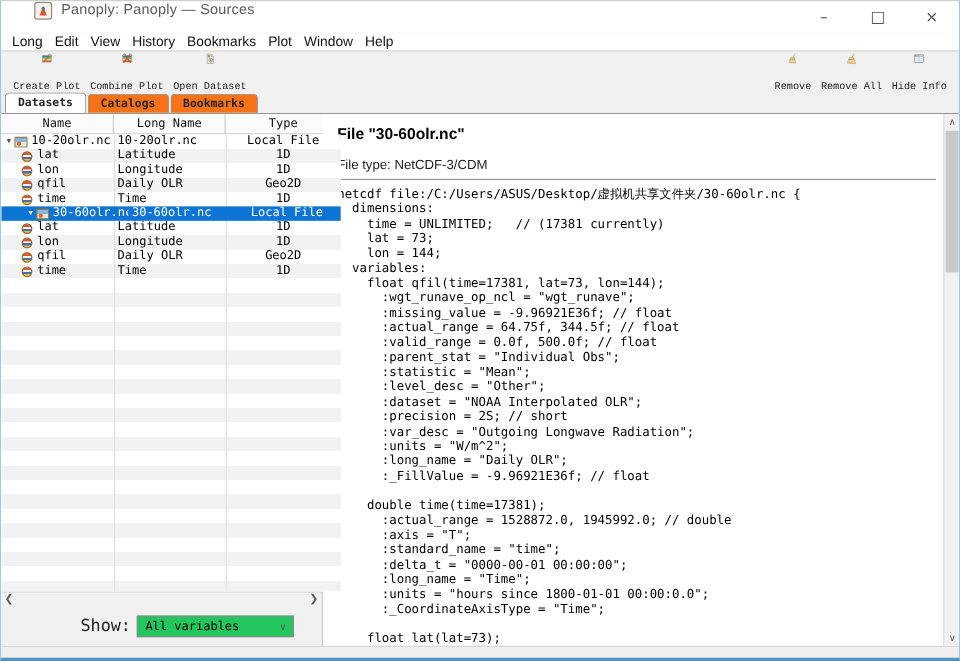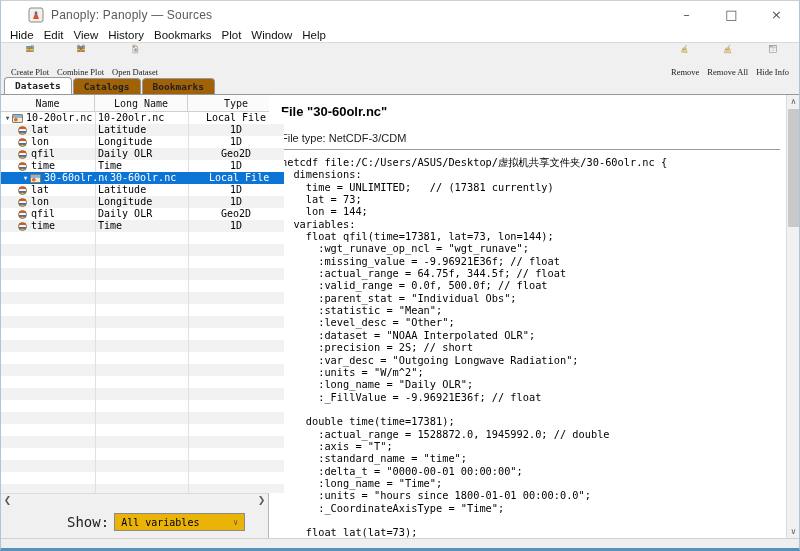--- a/index.html
+++ b/index.html
@@ -7,46 +7,46 @@
   body { font-family:"Liberation Sans", sans-serif; }
 
   .window {
     position:relative; width:800px; height:551px; background:#f0f0f0;
     border-left:1px solid #a8c7dc; border-right:1px solid #a8c7dc;
     border-top:1px solid #cfcfcf; border-bottom:3px solid #5792bd;
     overflow:hidden;
   }
 
   
-  .titlebar { height:27px; background:#ffffff; display:flex; align-items:center; }
+  .titlebar { height:27px; background:#ffffff; display:flex; align-items:flex-start; }
   .app-icon { width:16px; height:16px; margin-left:27px; margin-right:7px; flex:0 0 auto; }
   .title-text { font-size:12px; color:#5a5a5a; letter-spacing:.2px; }
   .win-controls { margin-left:auto; display:flex; height:100%; }
   .win-btn { width:45px; display:flex; align-items:center; justify-content:center;
              font-size:13px; color:#555; font-family:"DejaVu Sans", sans-serif; }
 
   
   .menubar { height:14px; background:#ffffff; display:flex; align-items:center; padding-left:4px; }
   .menu-item { font-size:11.5px; color:#111; padding:0 5px; line-height:14px; }
 
   
   .toolbar { height:35px; background:#f0f0f0; border-top:1px solid #d9d9d9;
              display:flex; align-items:flex-start; padding:1px 6px 0 6px; }
   .tbtn { display:flex; flex-direction:column; align-items:center; justify-content:flex-start;
           padding:0 4px; height:33px; }
   .tbtn svg { display:block; }
-  .tlabel { font-family:Liberation Serif, serif; font-size:8.5px; color:#222;
+  .tlabel { font-family:Liberation Mono, monospace; font-size:8.5px; color:#222;
             white-space:nowrap; margin-top:13px; }
   .tb-spacer { flex:1; }
 
   
   .tabs { height:17px; background:#f0f0f0; display:flex; align-items:flex-end;
           padding-left:3px; position:relative; z-index:3;text-align:right; }
   .tab { font-family:"DejaVu Sans Mono", monospace; font-size:9.5px; font-weight:bold; color:#222;
-         background:#a16207; border:1px solid #979797; border-bottom:none;
+         background:#f97316; border:1px solid #979797; border-bottom:none;
          border-radius:4px 4px 0 0; padding:2px 10px 1px 10px; margin-right:1px; height:16px; }
   .tab.active { background:#fff; height:17px; position:relative; top:0px; }
 
   
   .content { height:444px; display:flex; background:#fff; border-top:1px solid #979797; }
 
   .left-pane { width:268px; flex:0 0 auto; display:flex; flex-direction:column;
                border-right:1px solid #b6b6b6; background:#f0f0f0; }
   .table-zone { height:399px; display:flex; }
   .table-main { width:283px; display:flex; flex-direction:column; background:#fff; }
@@ -87,21 +87,21 @@
   .sb-arrow { width:13px; height:13px; display:flex; align-items:center; justify-content:center;
               font-size:8px; color:#5a5a5a; font-family:"DejaVu Sans", sans-serif; }
   .hscroll { height:13px; background:#f1f1f1; border-top:1px solid #dcdcdc;
              display:flex; justify-content:space-between; align-items:center; }
   .hscroll .sb-arrow { font-size:9px; }
 
   
   .show-row { height:32px; background:#f0f0f0; display:flex; align-items:center; }
   .show-label { font-family:"DejaVu Sans Mono", monospace; font-size:14px; color:#222;
                 margin-left:66px; margin-right:5px; }
-  .dropdown { width:131px; height:18px; background:#eab308; border:1px solid #8a8a8a;
+  .dropdown { width:131px; height:18px; background:#22c55e; border:1px solid #8a8a8a;
               display:flex; align-items:center; font-family:"DejaVu Sans Mono", monospace;
               font-size:10px; color:#000; padding-left:6px; }
   .dd-arrow { margin-left:auto; margin-right:6px; font-size:8px; color:#555; }
 
   
   .right-pane { flex:1; display:flex; background:#fff; }
   .info-body { flex:1; padding:9px 6px 0 12px; overflow:hidden; }
   .info-title { font-size:13px; font-weight:bold; color:#000; font-family:"Liberation Sans", sans-serif; }
   .info-filetype { font-size:11px; color:#222; margin-top:13px; }
   .info-rule { border:none; border-top:1px solid #9a9a9a; margin:5px 0 6px 0; }
@@ -129,21 +129,21 @@
     </svg>
     <span class="title-text">Panoply: Panoply — Sources</span>
     <div class="win-controls">
       <span class="win-btn">–</span>
       <span class="win-btn">□</span>
       <span class="win-btn">×</span>
     </div>
   </div>
 
   <div class="menubar">
-    <span class="menu-item">Hide</span>
+    <span class="menu-item">Long</span>
     <span class="menu-item">Edit</span>
     <span class="menu-item">View</span>
     <span class="menu-item">History</span>
     <span class="menu-item">Bookmarks</span>
     <span class="menu-item">Plot</span>
     <span class="menu-item">Window</span>
     <span class="menu-item">Help</span>
   </div>
 
   <div class="toolbar">

